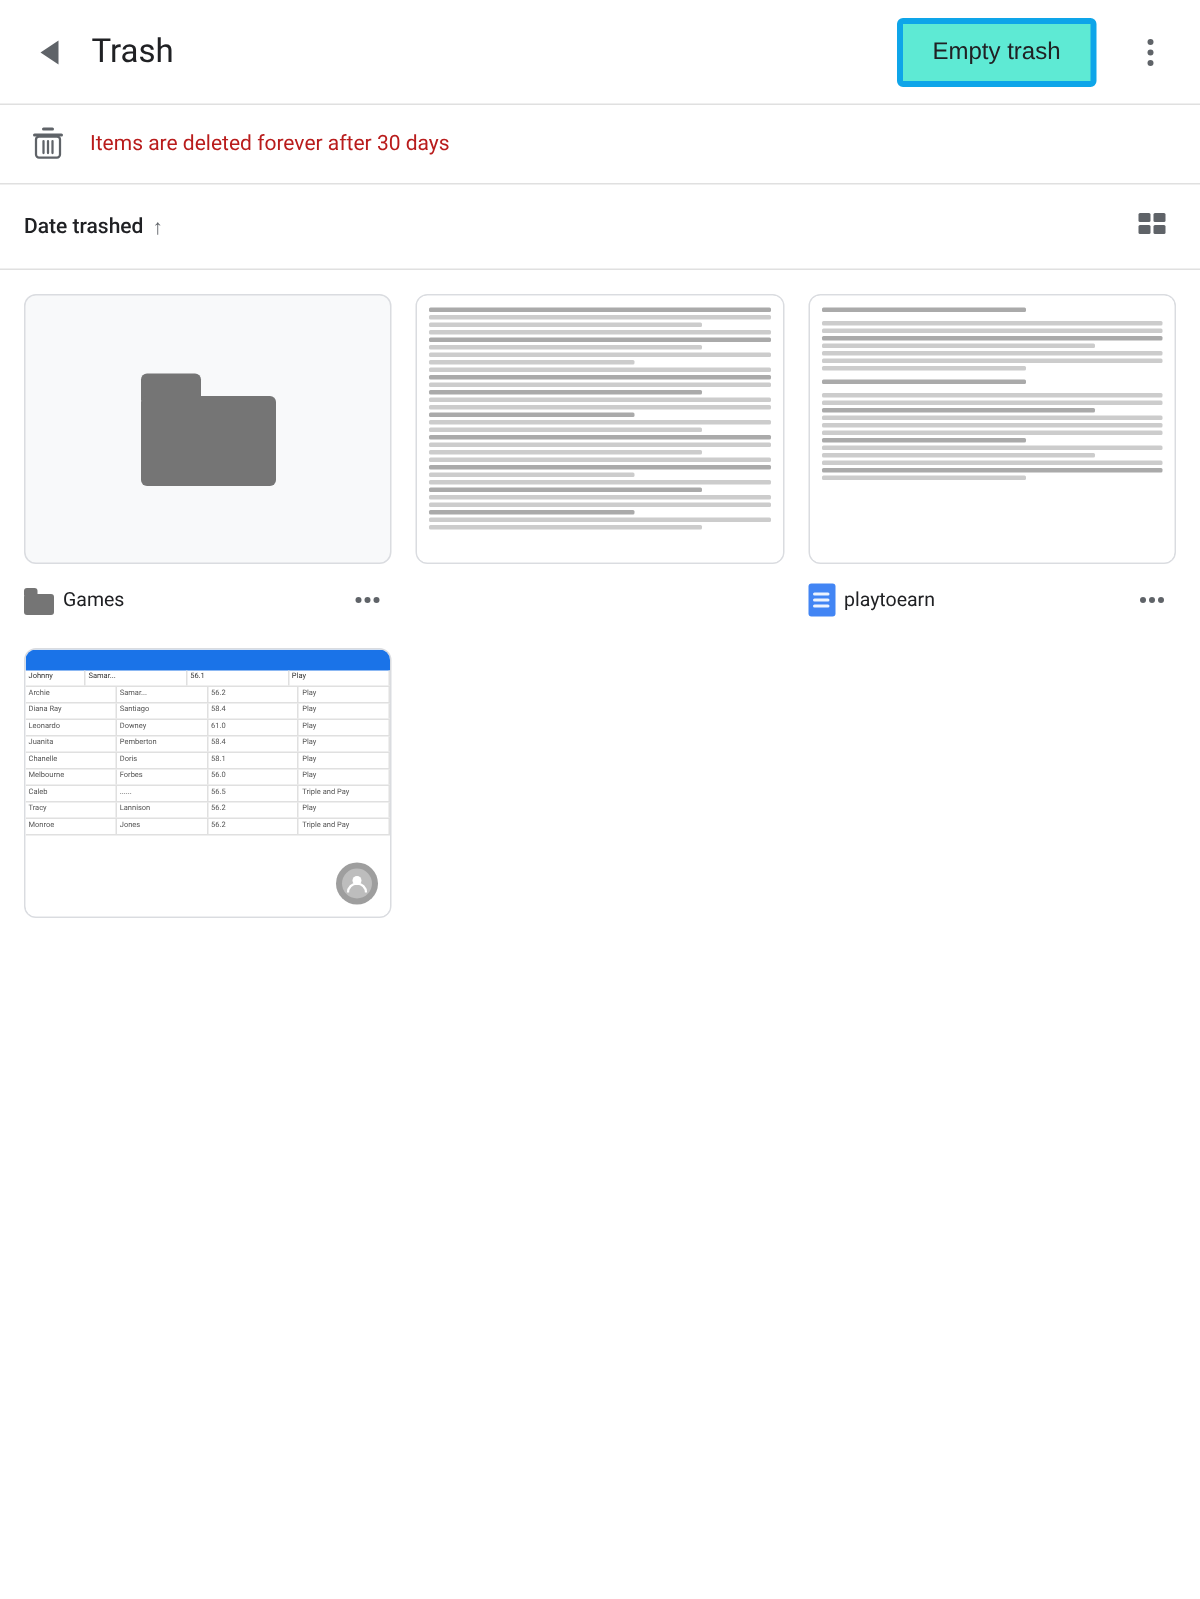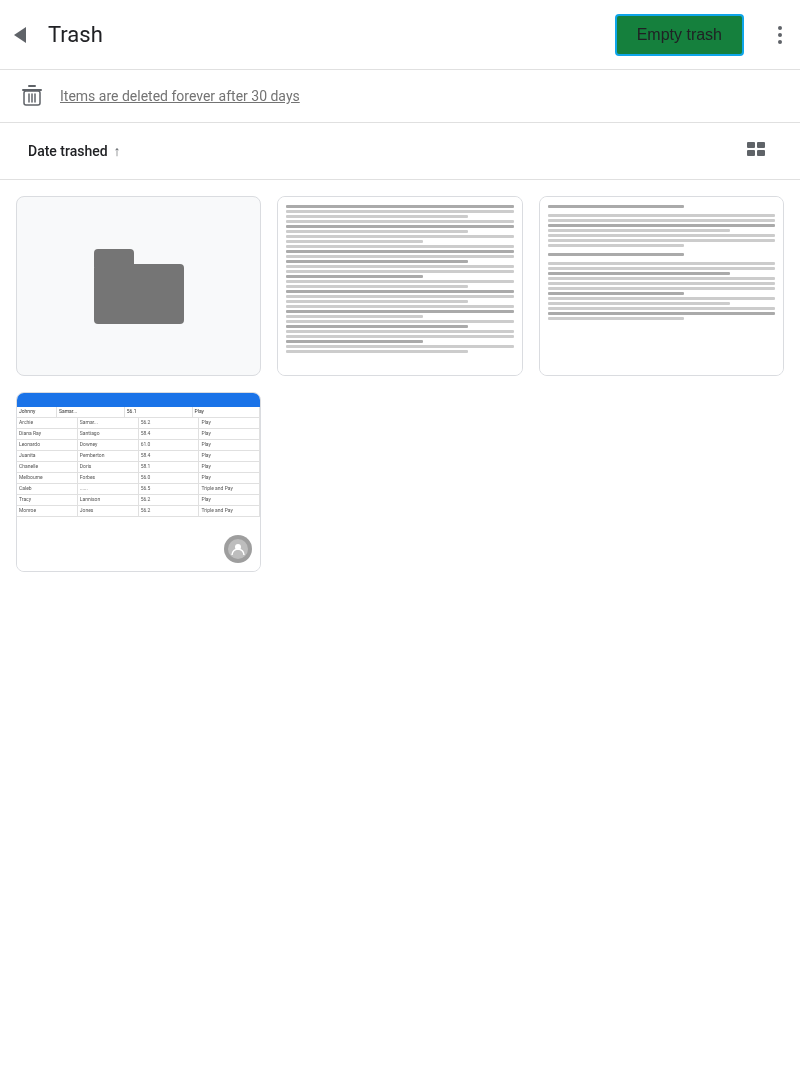--- a/index.html
+++ b/index.html
@@ -9,21 +9,21 @@
       color: #202124;
       width: 800px;
       min-height: 1066px;
       overflow-x: hidden;
     }
 
     
     .header {
       display: flex;
       align-items: center;
-      padding: 12px 0;
+      padding: 12px 13px;
       border-bottom: 1px solid #e0e0e0;
       height: 70px;
     }
     .back-btn {
       width: 40px;
       height: 40px;
       display: flex;
       align-items: center;
       justify-content: center;
       border-radius: 50%;
@@ -38,27 +38,27 @@
       border-right: 12px solid #5f6368;
     }
     .header-title {
       font-size: 22px;
       font-weight: 400;
       color: #202124;
       flex: 1;
       margin-left: 8px;
     }
     .empty-trash-btn {
-      border: 2px solid #0ea5e9;
+      border: 4px solid #0ea5e9;
       border-radius: 4px;
       padding: 10px 20px;
       font-size: 16px;
       font-weight: 500;
       color: #202124;
-      background: #15803d;
+      background: #5eead4;
       cursor: pointer;
       margin-right: 16px;
     }
     .more-btn {
       width: 40px;
       height: 40px;
       display: flex;
       align-items: center;
       justify-content: center;
       border-radius: 50%;
@@ -88,30 +88,29 @@
     }
     .trash-icon-box {
       display: flex;
       align-items: center;
       justify-content: center;
       width: 32px;
       height: 32px;
     }
     .info-text {
       font-size: 14px;
-      color: #737373;
-      text-decoration: underline;
+      color: #b91c1c;
     }
 
     
     .sort-bar {
       display: flex;
       align-items: center;
       justify-content: space-between;
-      padding: 12px 28px;
+      padding: 12px 16px;
       border-bottom: 1px solid #e0e0e0;
     }
     .sort-label {
       display: flex;
       align-items: center;
       gap: 6px;
       font-size: 14px;
       color: #202124;
       font-weight: 500;
       cursor: pointer;
@@ -433,20 +432,34 @@
 
 <div class="files-grid">
 
   <div class="file-card">
     <div class="file-thumbnail">
       <div class="folder-icon">
         <div class="folder-tab"></div>
         <div class="folder-back"></div>
       </div>
     </div>
+    <div class="file-name-row">
+      <div class="folder-type-icon">
+        <div class="folder-mini-tab"></div>
+        <div class="folder-mini-back"></div>
+      </div>
+      <span class="file-name">Games</span>
+      <div class="file-more-btn">
+        <div class="three-dots-h">
+          <div class="dot"></div>
+          <div class="dot"></div>
+          <div class="dot"></div>
+        </div>
+      </div>
+    </div>
   </div>
 
   <div class="file-card">
     <div class="file-thumbnail">
       <div class="doc-thumb">
         <div class="doc-thumb-lines">
           <div class="doc-line full dark"></div>
           <div class="doc-line full"></div>
           <div class="doc-line medium"></div>
           <div class="doc-line full"></div>
@@ -501,20 +514,35 @@
           <div class="doc-line medium dark"></div>
           <div class="doc-line full"></div>
           <div class="doc-line full"></div>
           <div class="doc-line full"></div>
           <div class="doc-line short dark"></div>
           <div class="doc-line full"></div>
           <div class="doc-line medium"></div>
           <div class="doc-line full"></div>
           <div class="doc-line full dark"></div>
           <div class="doc-line short"></div>
+        </div>
+      </div>
+    </div>
+    <div class="file-name-row">
+      <div class="docs-icon">
+        <div class="d-line"></div>
+        <div class="d-line"></div>
+        <div class="d-line"></div>
+      </div>
+      <span class="file-name">playtoearn</span>
+      <div class="file-more-btn">
+        <div class="three-dots-h">
+          <div class="dot"></div>
+          <div class="dot"></div>
+          <div class="dot"></div>
         </div>
       </div>
     </div>
   </div>
 
 </div>
 
 <div class="files-row2">
 
   <div class="file-card">

